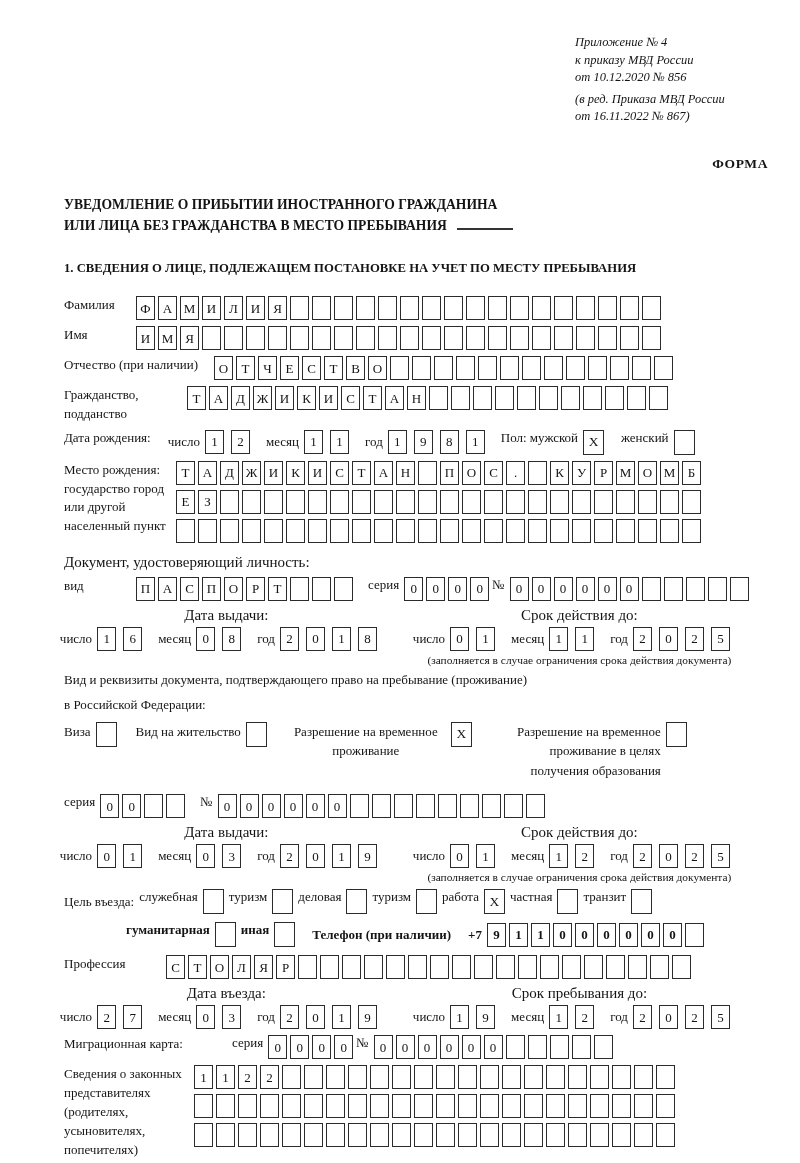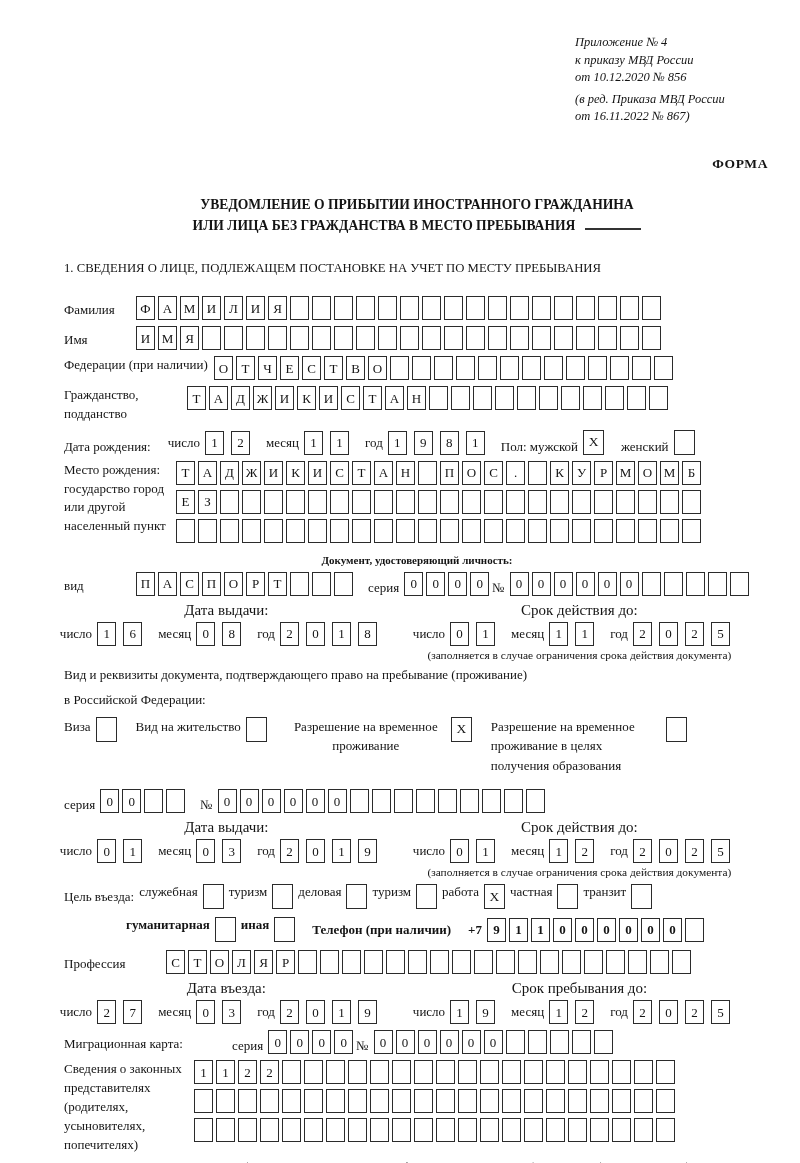--- a/index.html
+++ b/index.html
@@ -3,61 +3,61 @@
 <meta charset="utf-8">
 <style>
   html,body{margin:0;padding:0;background:#fff;}
   body{width:800px;min-height:1163px;color:#141414;
        font-family:"Liberation Serif","DejaVu Serif",serif;font-size:13px;}
   .page{padding:34px 30px 14px 64px;box-sizing:border-box;width:800px;}
   
   .hdr{margin-left:auto;width:195px;font-size:12.5px;line-height:1.4;font-style:italic;}
   .hdr .ed0{margin-top:4px;}
   .forma{text-align:right;font-weight:bold;font-size:13.5px;letter-spacing:.6px;margin:30px 2px 22px 0;}
-  .title{text-align:center;font-weight:bold;font-size:13.6px;line-height:1.6;margin-bottom:24px;}
+  .title{font-weight:bold;font-size:13.6px;line-height:1.6;margin-bottom:24px;}
   .blankline{display:inline-block;width:56px;border-bottom:2px solid #333;height:.95em;margin-left:10px;}
-  .sec{font-weight:normal;font-size:12.7px;margin-bottom:20px;}
+  .sec{font-weight:bold;font-size:12.7px;margin-bottom:20px;}
   
   .cells{display:inline-flex;flex-wrap:nowrap;}
   .cell{display:inline-flex;flex:0 0 auto;align-items:center;justify-content:center;
         width:17px;height:22px;border:1.5px solid #2b2b2b;margin-right:3px;
         font-size:13px;line-height:1;}
   .gapcells .cell{margin-right:7px;}
   .chk{display:inline-flex;flex:0 0 auto;align-items:center;justify-content:center;
        width:19px;height:23px;border:1.5px solid #2b2b2b;font-size:13.5px;margin:0 5px;}
   
-  .frow{display:flex;align-items:flex-end;margin-bottom:6px;}
+  .frow{display:flex;align-items:flex-start;margin-bottom:6px;}
   .frow.top{align-items:flex-start;}
   .flabel{flex:0 0 auto;padding-right:6px;line-height:1.45;}
   .w-sm{width:66px;}
   .w-pat{width:144px;}
   .w-cit{width:117px;}
   .w-bp{width:106px;}
   .w-rep{width:124px;}
   .mrows .frow{margin-bottom:5px;}
-  .dochead{text-align:center;font-weight:bold;font-size:11px;margin:2px 0 6px;}
+  .dochead{font-weight:normal;font-size:15px;margin:2px 0 6px;}
   .inl{margin-right:5px;}
   .sp-l{margin-left:12px;}
   
   .datecols{display:flex;margin-bottom:6px;}
   .dcol{box-sizing:border-box;}
   .dcol.left{width:46%;}
   .dcol.right{width:54%;}
   .dhead{text-align:center;font-size:15px;margin-bottom:3px;}
   .drow{display:flex;align-items:center;justify-content:center;}
   .dlbl{margin:0 5px 0 0;}
   .dgrp{margin-right:9px;display:inline-flex;align-items:center;}
   .dnote{font-size:11.4px;text-align:center;margin-top:3px;}
   .introline{margin-bottom:9px;}
   
   .opts{display:flex;align-items:flex-start;margin:2px 0 14px;}
   .opt{display:flex;align-items:flex-start;margin-right:14px;}
   .opt-text{line-height:1.5;}
   .opt-text.c2{max-width:160px;text-align:center;}
-  .opt-text.c3{max-width:170px;text-align:left;}
+  .opt-text.c3{max-width:170px;text-align:right;}
   .purline{display:flex;align-items:center;margin-bottom:8px;flex-wrap:nowrap;}
   .pur{display:inline-flex;}
   .indent{margin-left:62px;font-weight:bold;}
   .repnote{font-size:12.2px;text-align:center;padding-left:100px;margin-top:2px;}
 </style>
 </head>
 <body>
 
 <div class="page">
 
@@ -132,21 +132,21 @@
         <span class="cell"></span>
         <span class="cell"></span>
         <span class="cell"></span>
         <span class="cell"></span>
         <span class="cell"></span>
         <span class="cell"></span>
       </span>
   </div>
 
   <div class="frow top">
-    <span class="flabel w-pat">Федерации (при наличии)</span>
+    <span class="flabel w-pat">Отчество (при наличии)</span>
     <span class="cells">
         <span class="cell">О</span>
         <span class="cell">Т</span>
         <span class="cell">Ч</span>
         <span class="cell">Е</span>
         <span class="cell">С</span>
         <span class="cell">Т</span>
         <span class="cell">В</span>
         <span class="cell">О</span>
         <span class="cell"></span>

